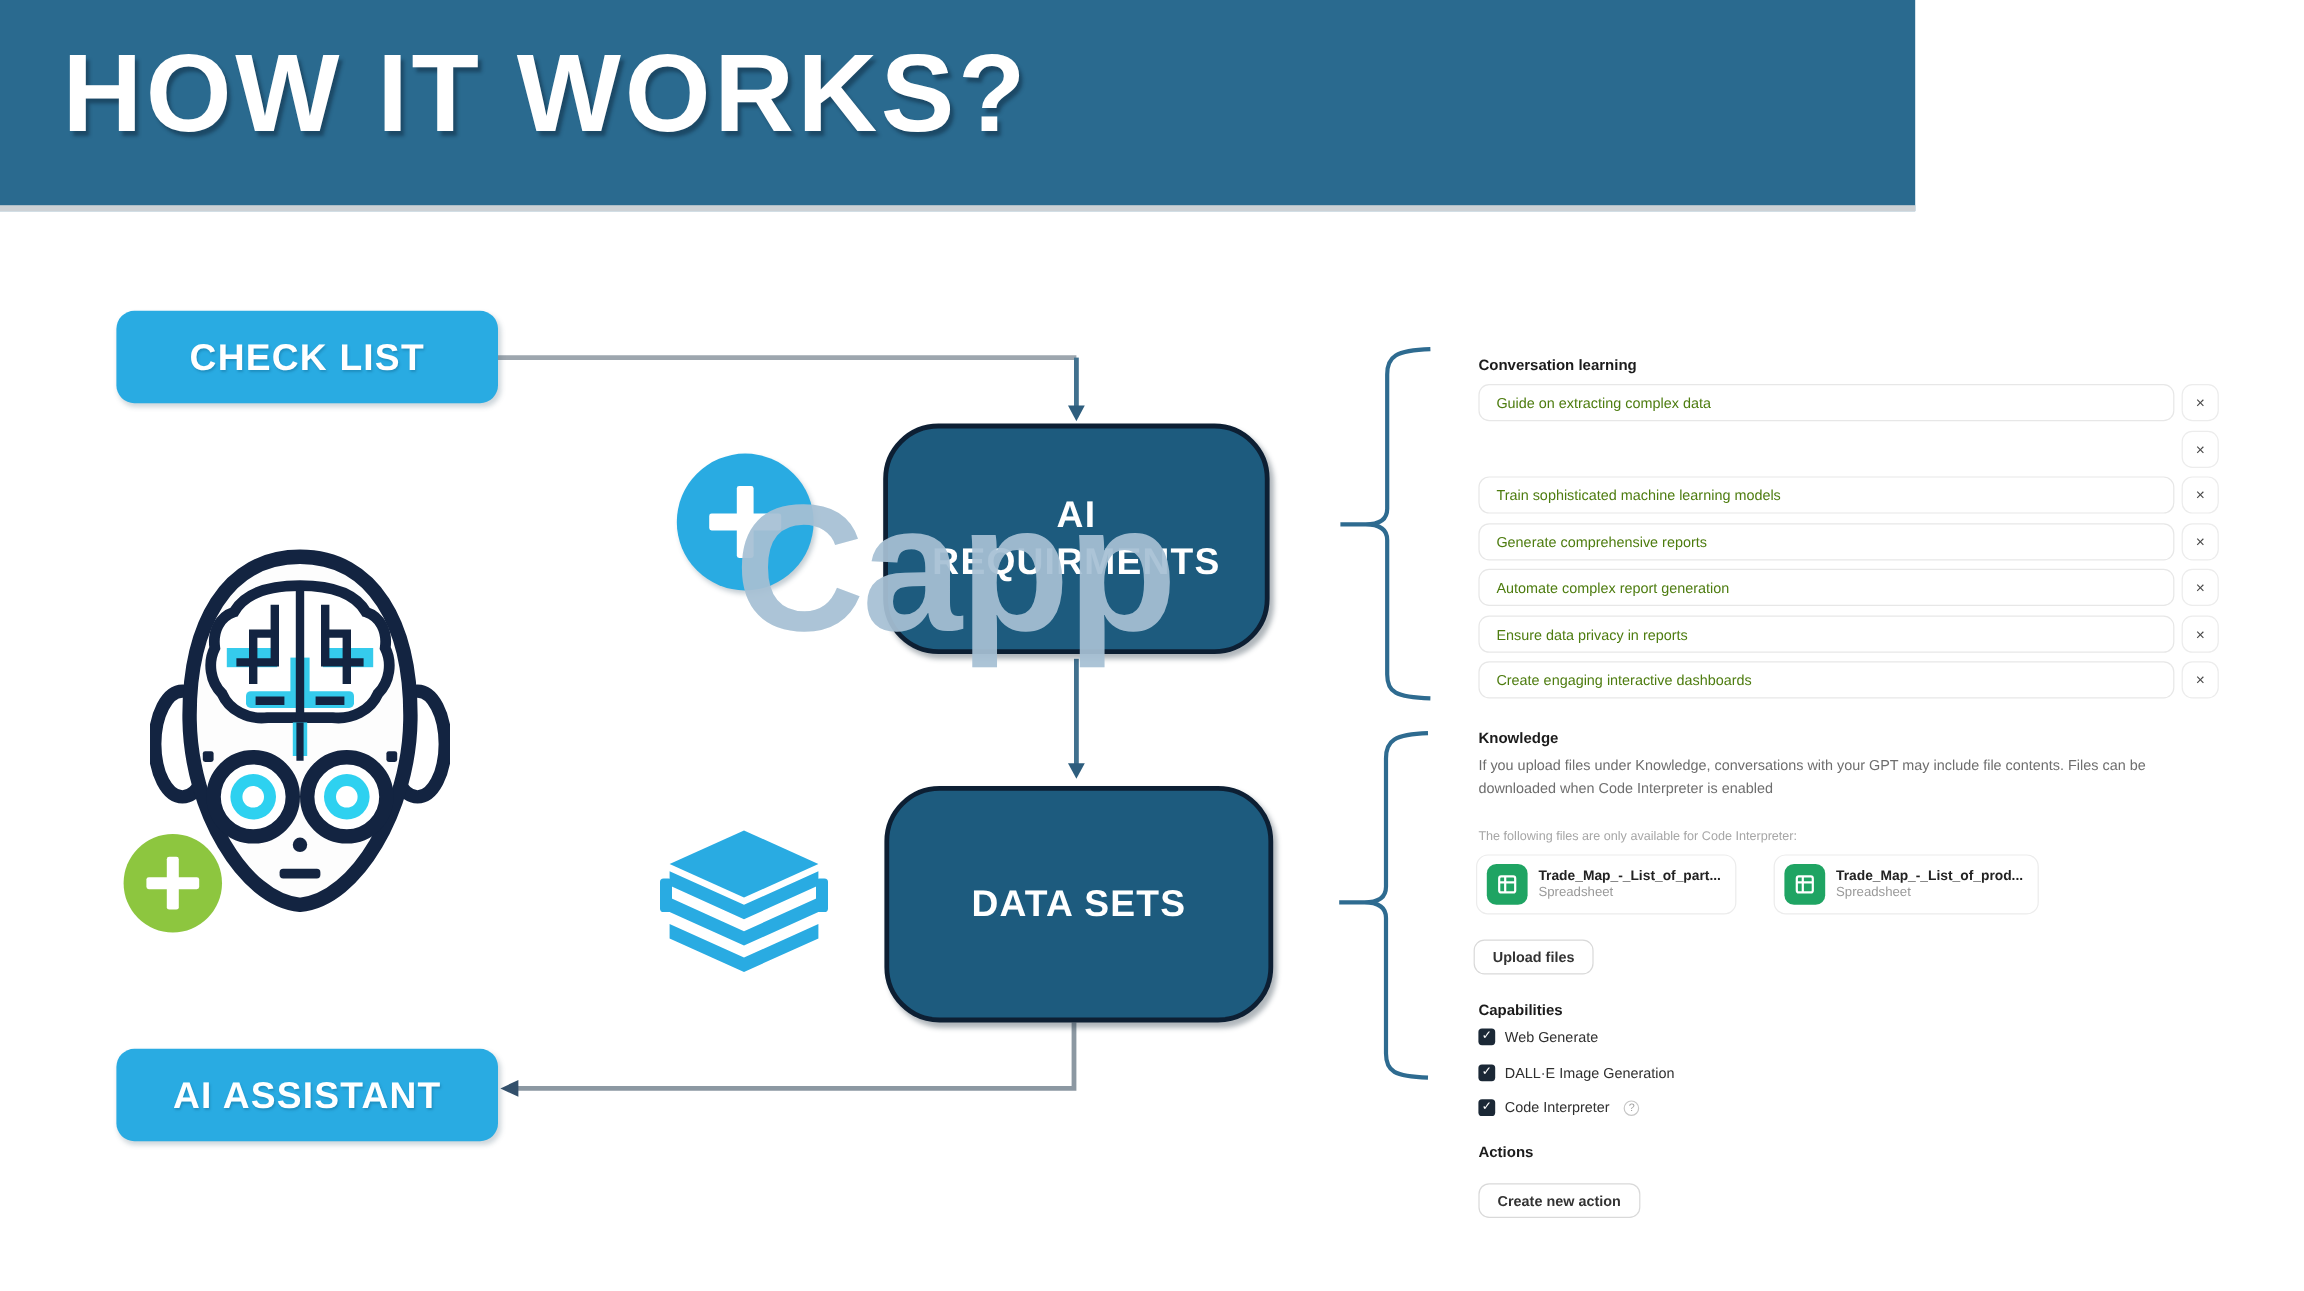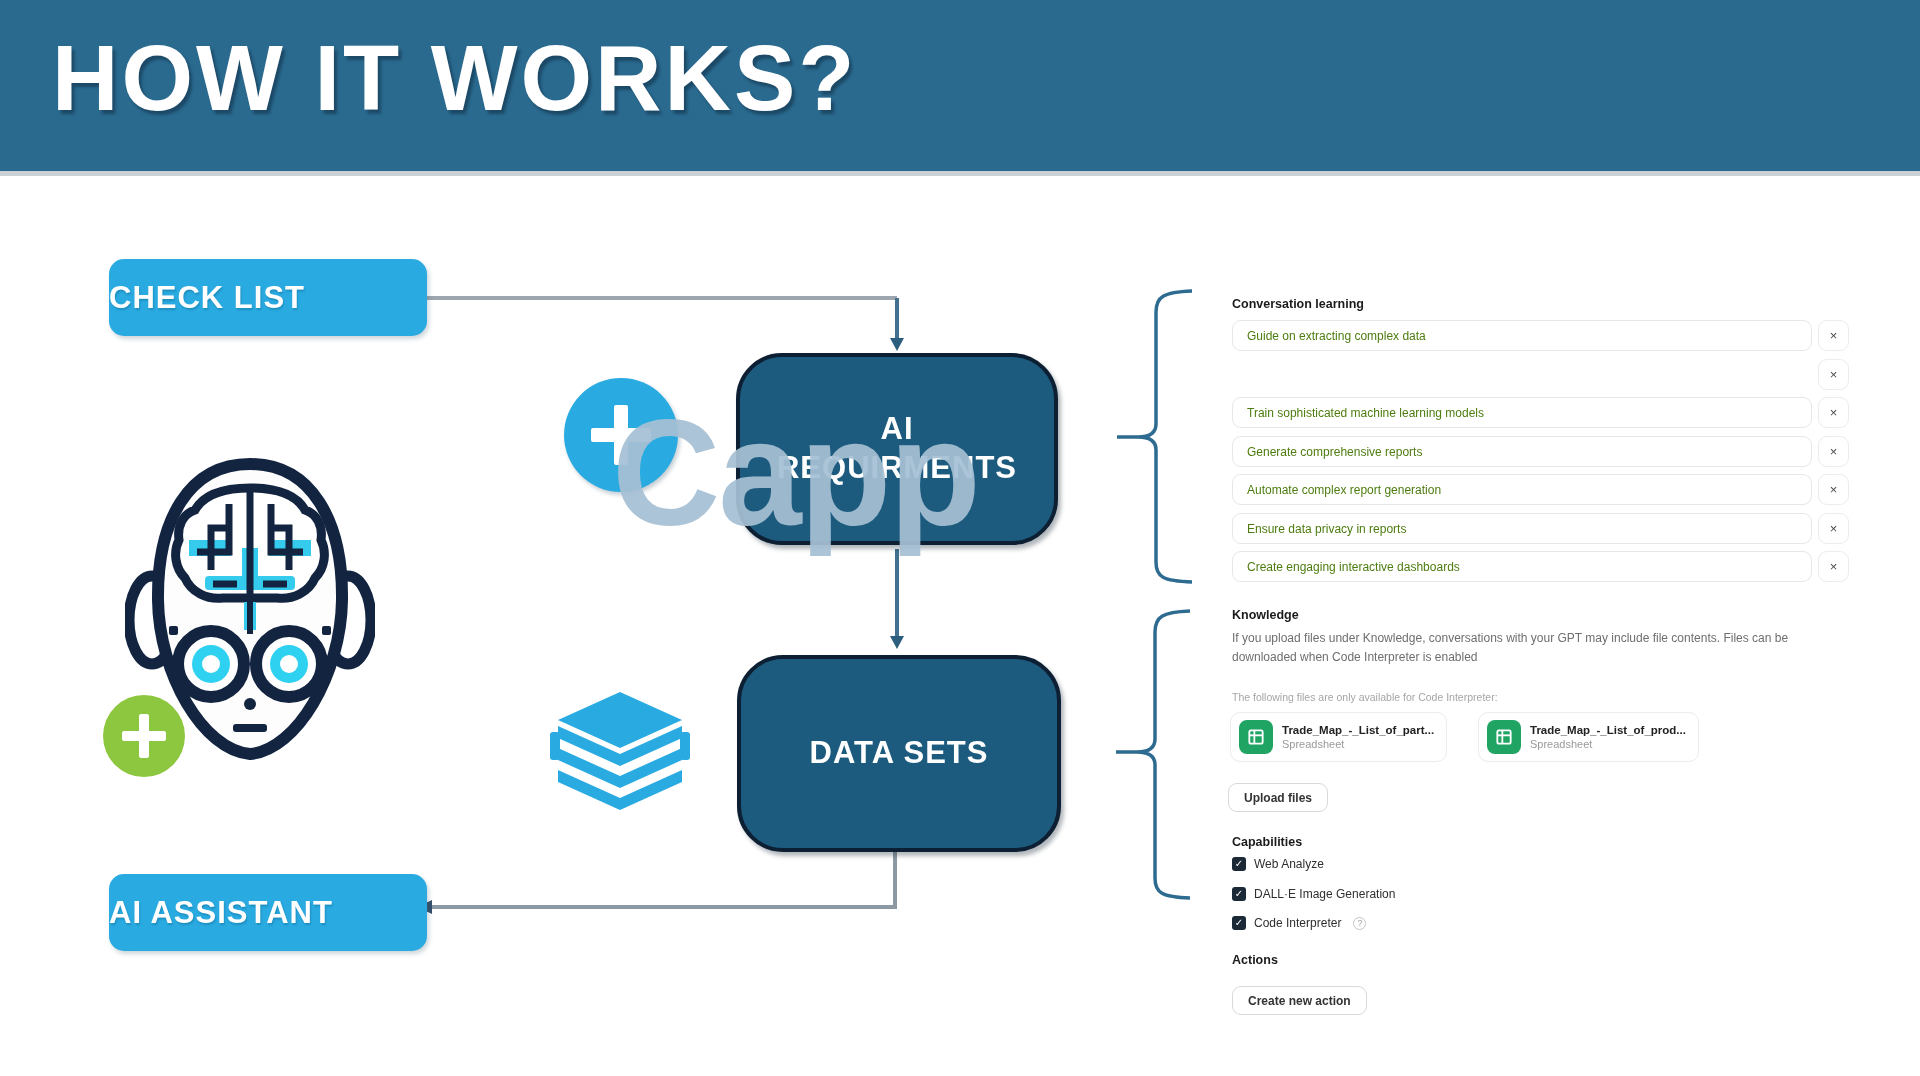--- a/index.html
+++ b/index.html
@@ -1,32 +1,32 @@
 <!DOCTYPE html>
 <html><head>
 <meta charset="utf-8">
 <style>
   * { margin:0; padding:0; box-sizing:border-box; }
   html,body { width:1920px; height:1076px; background:#fff; overflow:hidden;
               font-family:"Liberation Sans","DejaVu Sans",sans-serif; }
   .canvas { position:relative; width:1920px; height:1076px; background:#ffffff; }
 
   
-  .header { position:absolute; left:0; top:0; width:1920px; height:176px;
+  .header { position:absolute; left:0; top:0; width:1596px; height:176px;
             background:#2A6A8F; border-bottom:5px solid #ccd1d5; z-index:5;}
   .header h1 { position:absolute; left:52px; top:26px; color:#ffffff;
                font-size:92px; font-weight:800; letter-spacing:3px;
                text-shadow:3px 4px 3px rgba(12,34,54,.45); }
 
   
   .flow-btn { position:absolute; width:318px; height:77px; background:#29ABE2;
-              border-radius:15px; display:flex; align-items:center; 
+              border-radius:15px; display:flex; align-items:center; justify-content:center;
               color:#fff; font-size:31px; font-weight:800; letter-spacing:1px;
               text-shadow:1px 2px 2px rgba(0,60,90,.25); z-index:20;
-              box-shadow:2px 3px 4px rgba(60,90,110,.25);margin-left:12px; }
+              box-shadow:2px 3px 4px rgba(60,90,110,.25); }
   .btn-checklist { left:97px; top:259px; }
   .btn-assistant { left:97px; top:874px; }
 
   
   .flow-box { position:absolute; background:#1D5B7E; border:4px solid #0D1F33;
               border-radius:46px; display:flex; flex-direction:column;
               align-items:center; justify-content:center; z-index:20;
               color:#fff; font-size:31px; font-weight:800; letter-spacing:1px;
               line-height:1.25; text-align:center;
               box-shadow:3px 4px 4px rgba(30,45,60,.35); }
@@ -255,21 +255,21 @@
       <div class="file-type">Spreadsheet</div>
     </span>
   </div>
 
   <div class="sm-btn" style="left:1228px;top:783px">Upload files</div>
 
   <div class="panel-label" style="left:1232px;top:835px">Capabilities</div>
 
   <div class="cap-row" style="top:857px">
     <span class="checkbox">✓</span>
-    <span>Web Analyze</span>
+    <span>Web Generate</span>
   </div>
   <div class="cap-row" style="top:887px">
     <span class="checkbox">✓</span>
     <span>DALL·E Image Generation</span>
   </div>
   <div class="cap-row" style="top:916px">
     <span class="checkbox">✓</span>
     <span>Code Interpreter</span>
     <span class="help-dot">?</span>
   </div>

